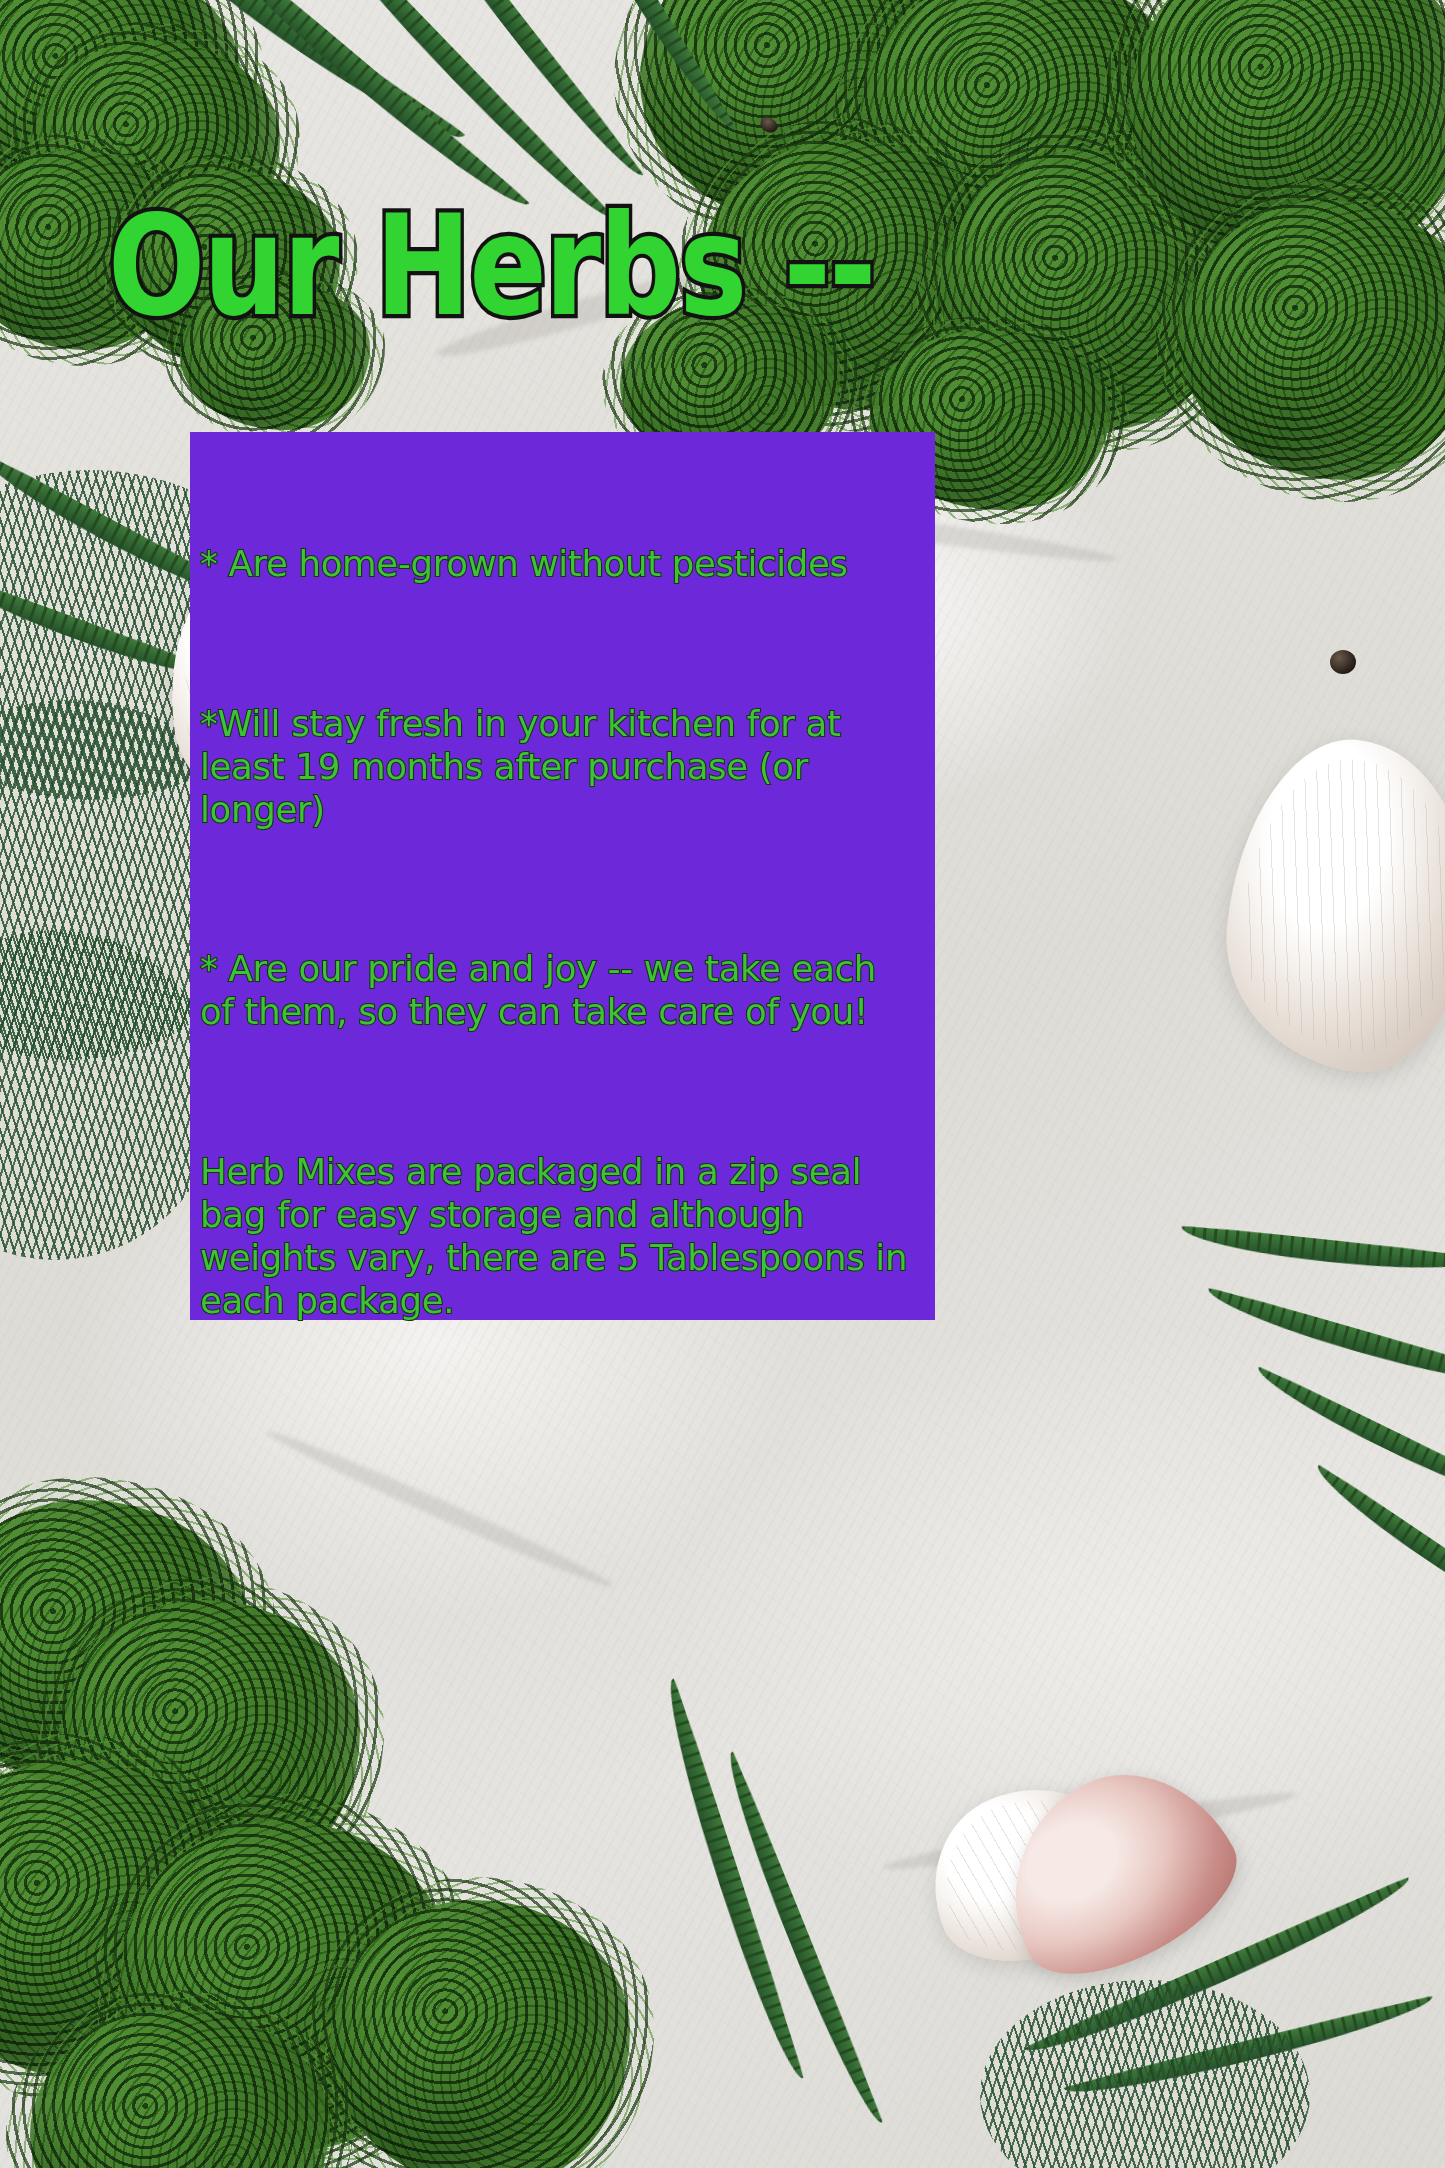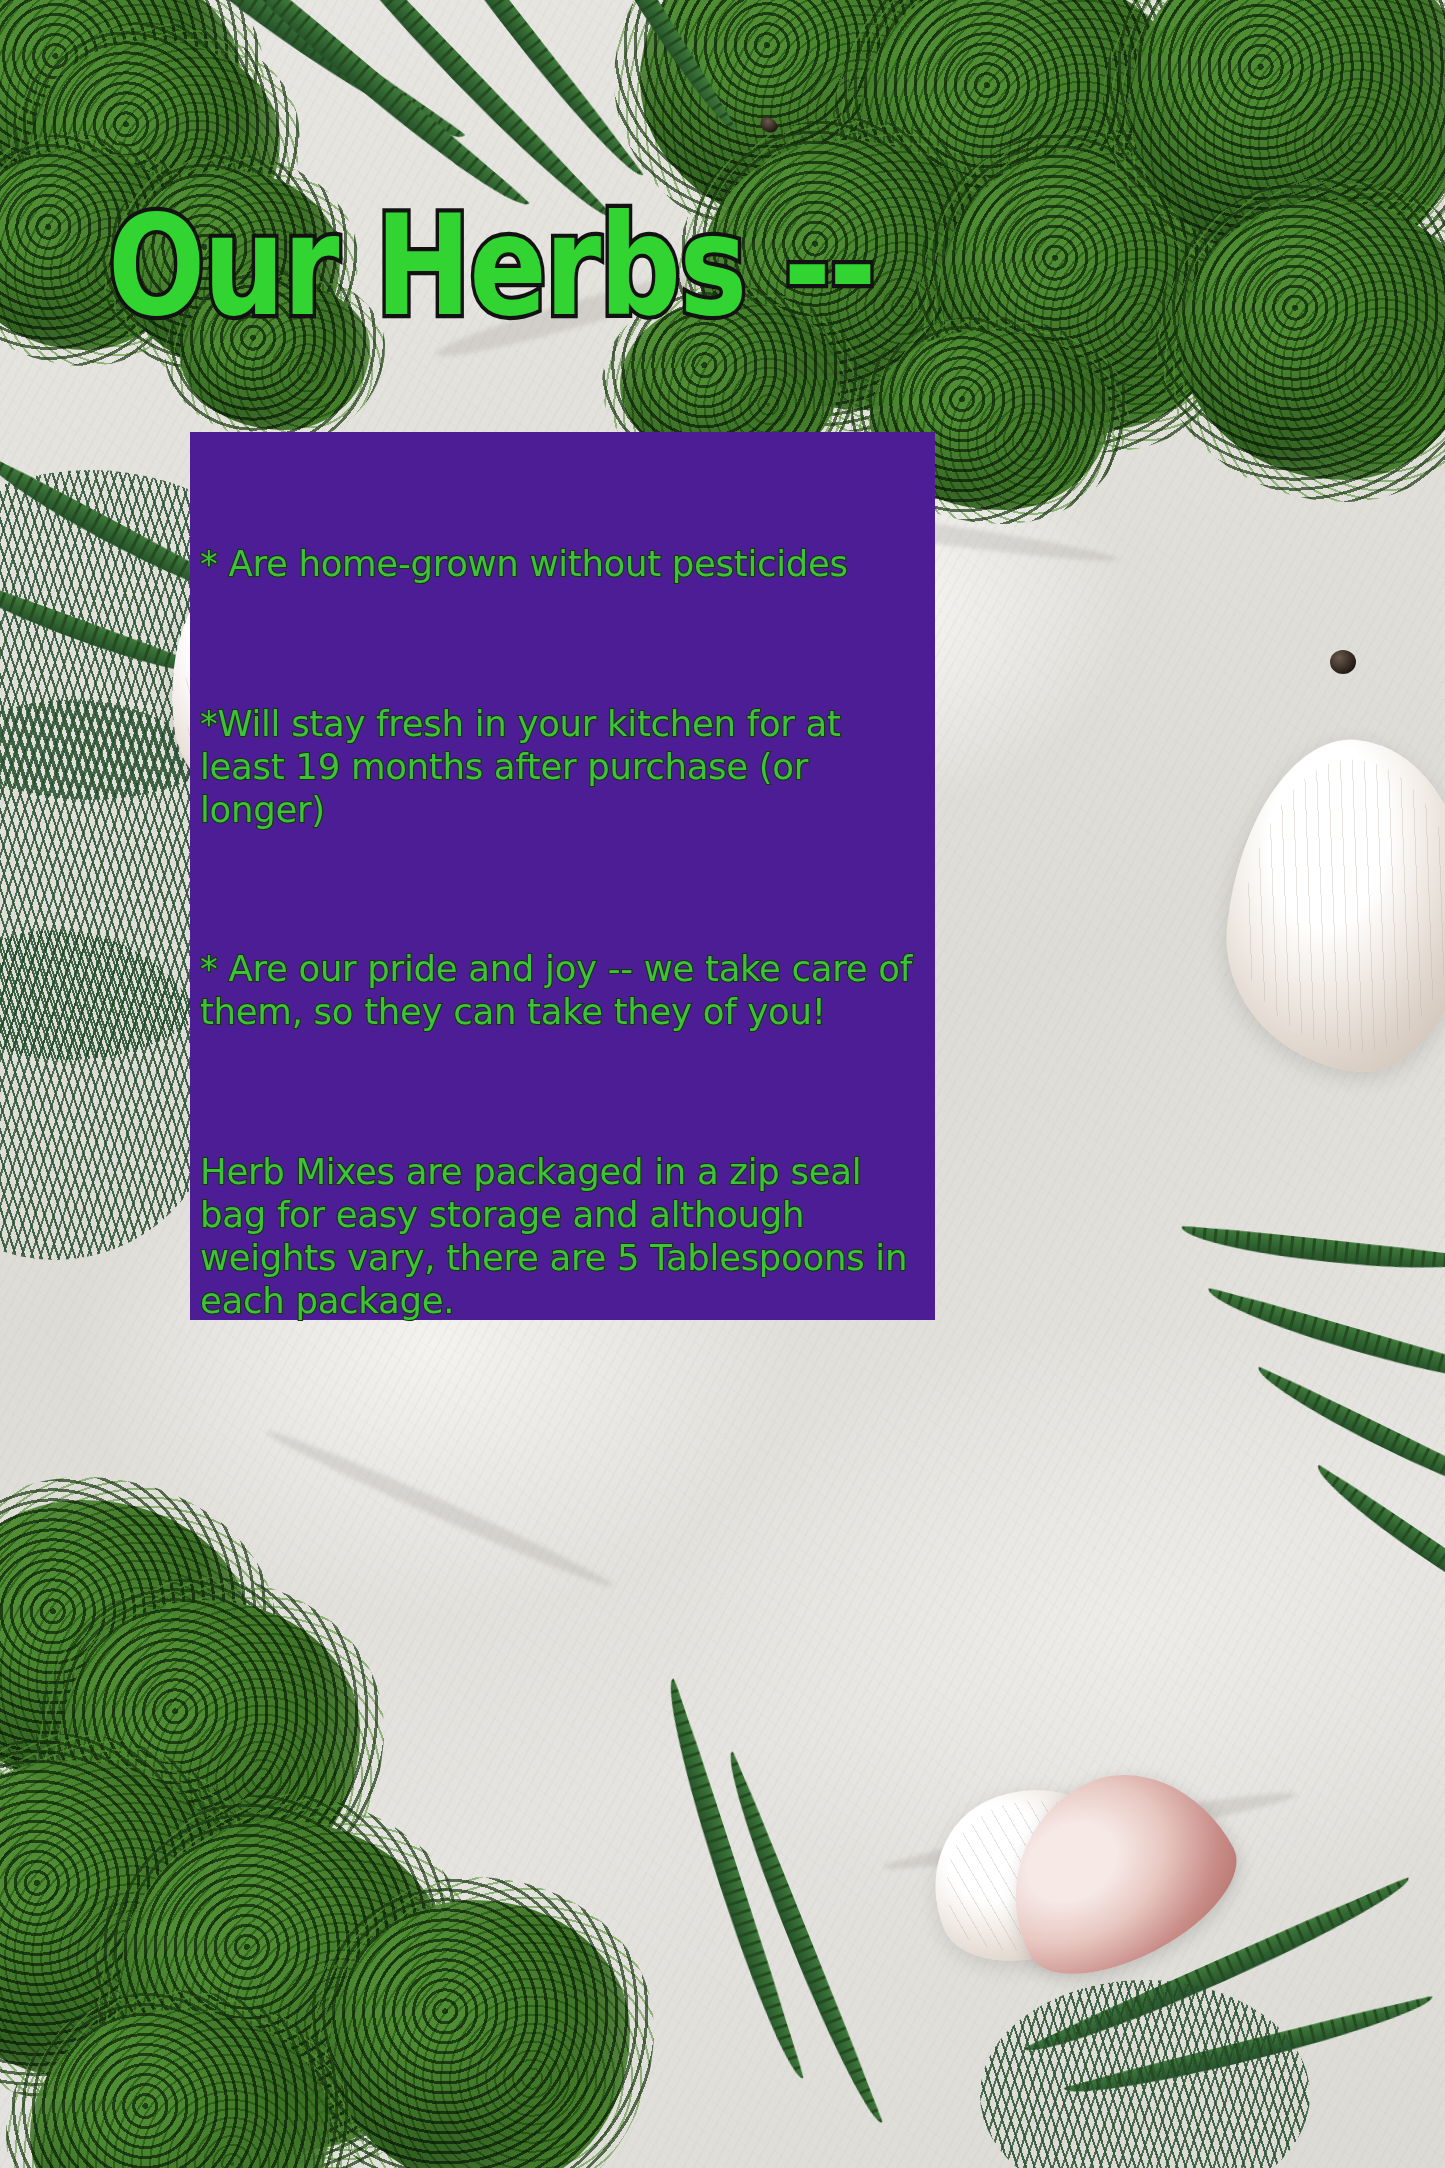--- a/index.html
+++ b/index.html
@@ -108,21 +108,21 @@
     paint-order:stroke fill;
     text-shadow:0 0 0 #121212;
     white-space:nowrap;
   }
 
   
   .panel{
     position:absolute;
     left:190px;top:432px;
     width:745px;height:888px;
-    background:#4c1d95;
+    background:#6d28d9;
     box-sizing:border-box;
     padding:24px 18px 18px 10px;
   }
   .panel-body{
     margin:0;
     font-family:"DejaVu Sans", sans-serif;
     font-size:35.5px;
     line-height:1.215;
     font-weight:400;
     color:#3ec23a;
@@ -204,18 +204,18 @@
   </div>
 
   <div class="title-wrap">
     <h1 class="poster-title">Our Herbs --</h1>
   </div>
 
   <div class="panel">
     <div class="panel-body">
       <p class="panel-para">* Are home-grown without pesticides</p>
       <p class="panel-para">*Will stay fresh in your kitchen for at least 19 months after purchase (or longer)</p>
-      <p class="panel-para">* Are our pride and joy -- we take care of them, so they can take they of you!</p>
+      <p class="panel-para">* Are our pride and joy -- we take each of them, so they can take care of you!</p>
       <p class="panel-para">Herb Mixes are packaged in a zip seal bag for easy storage and although weights vary, there are 5 Tablespoons in each package.</p>
     </div>
   </div>
 
 </div>
 
 </body></html>

